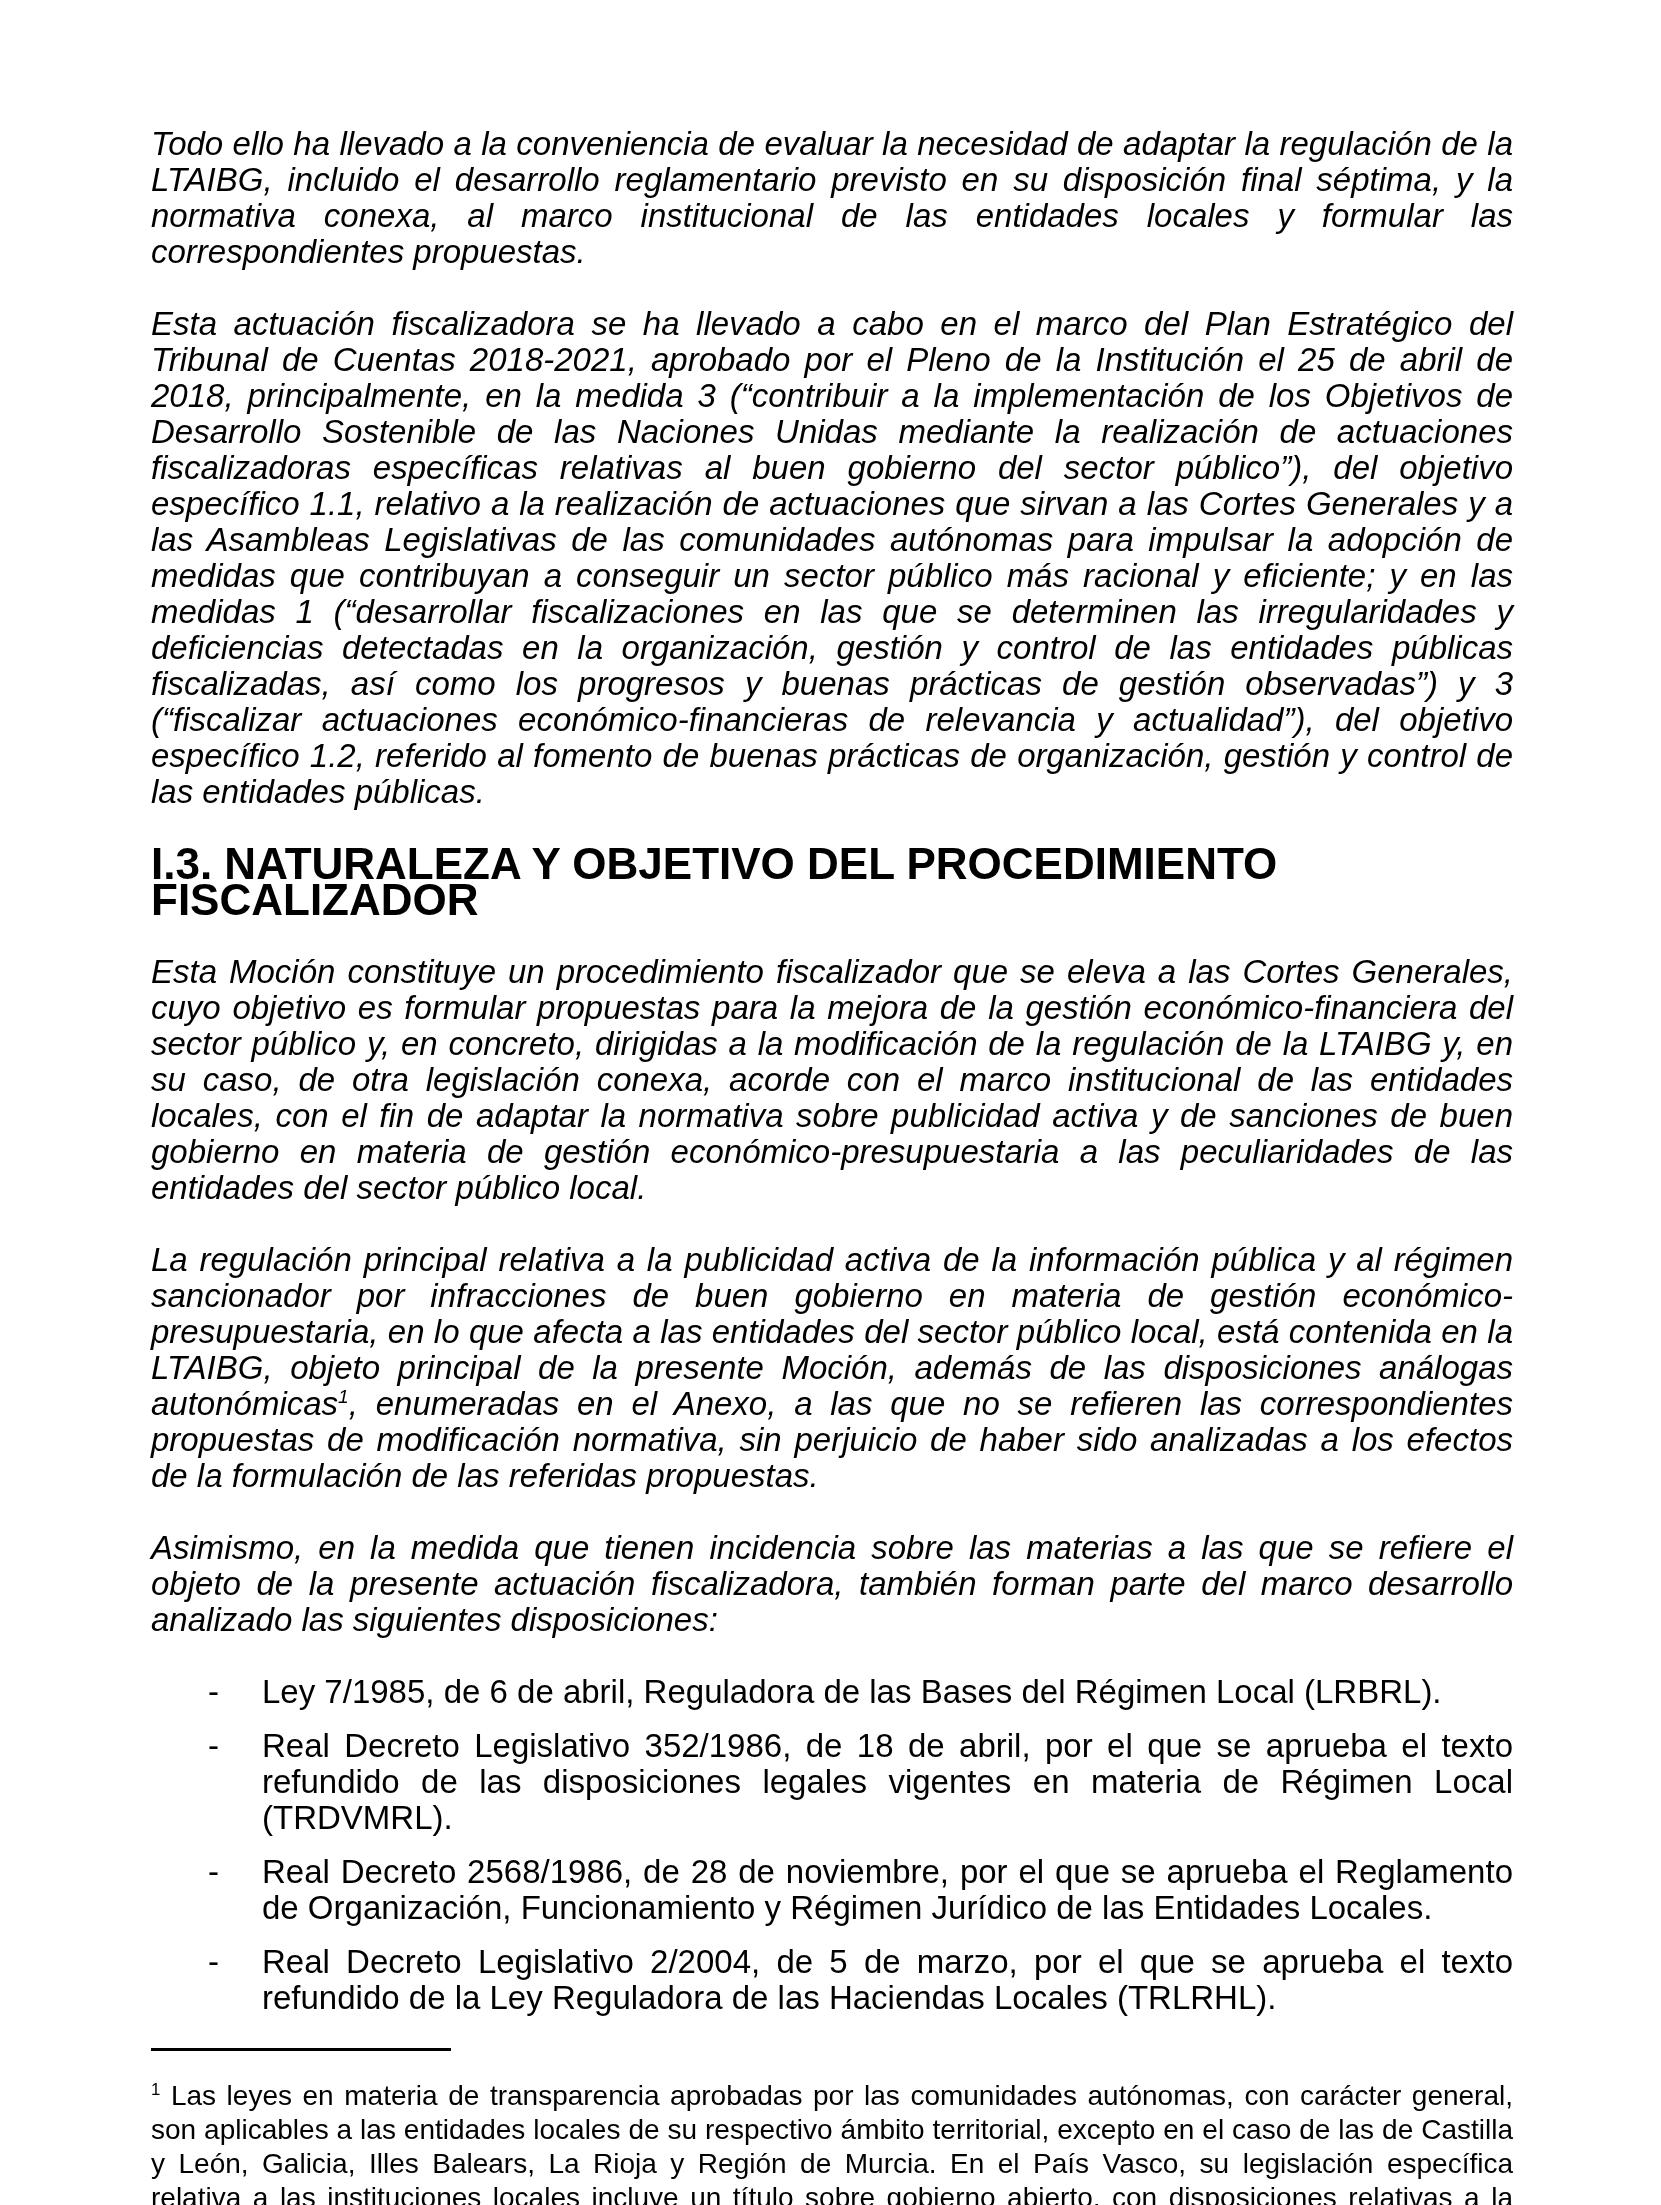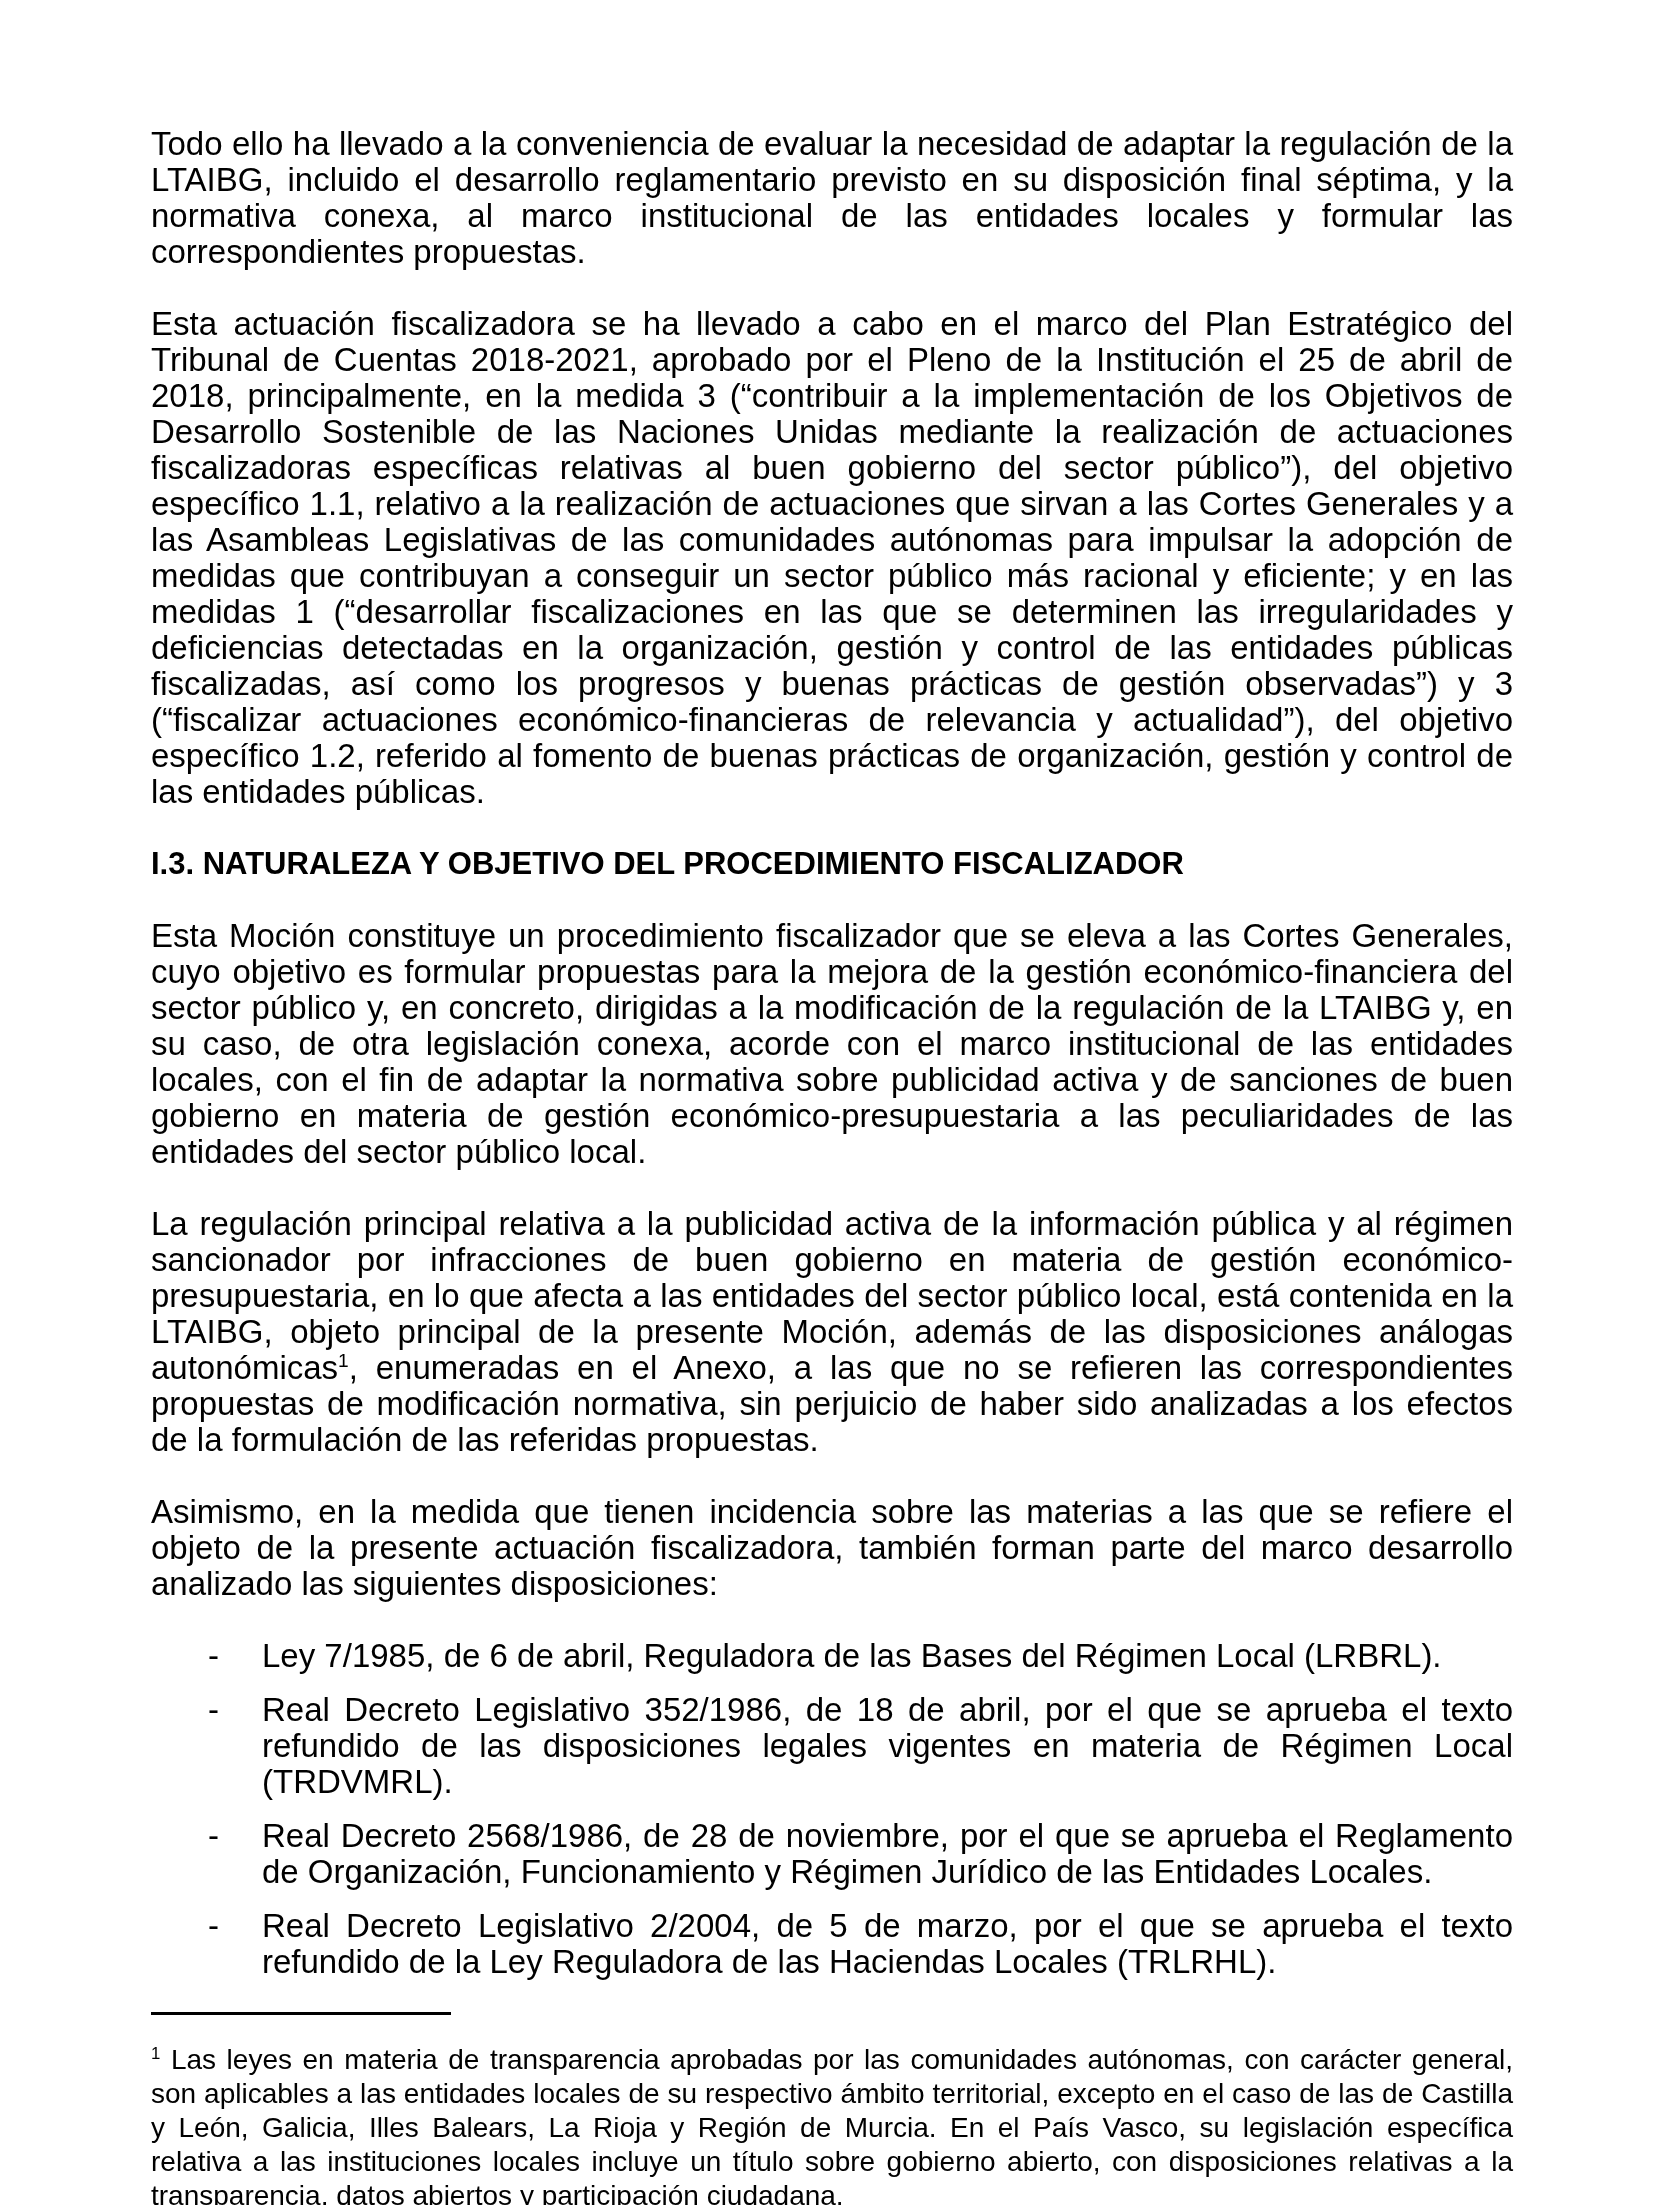--- a/index.html
+++ b/index.html
@@ -17,24 +17,25 @@
     font-family: "Liberation Sans", sans-serif;
     font-size: 33px;
     box-sizing: border-box;
     padding: 126px 148px 0 151px;
     overflow: hidden;
   }
   .body-par {
     margin: 0 0 36px 0;
     text-align: justify;
     line-height: 36px;
+    font-style: italic;
   }
   .section-heading {
     font-weight: 700;
-    font-size: 31px;
+    font-size: 44px;
     line-height: 36px;
     margin: 0 0 36px 0;
     text-align: left;
   }
   .legal-list {
     margin: 0 0 17.5px 0;
   }
   .list-item {
     display: flex;
     margin: 0 0 18px 0;

